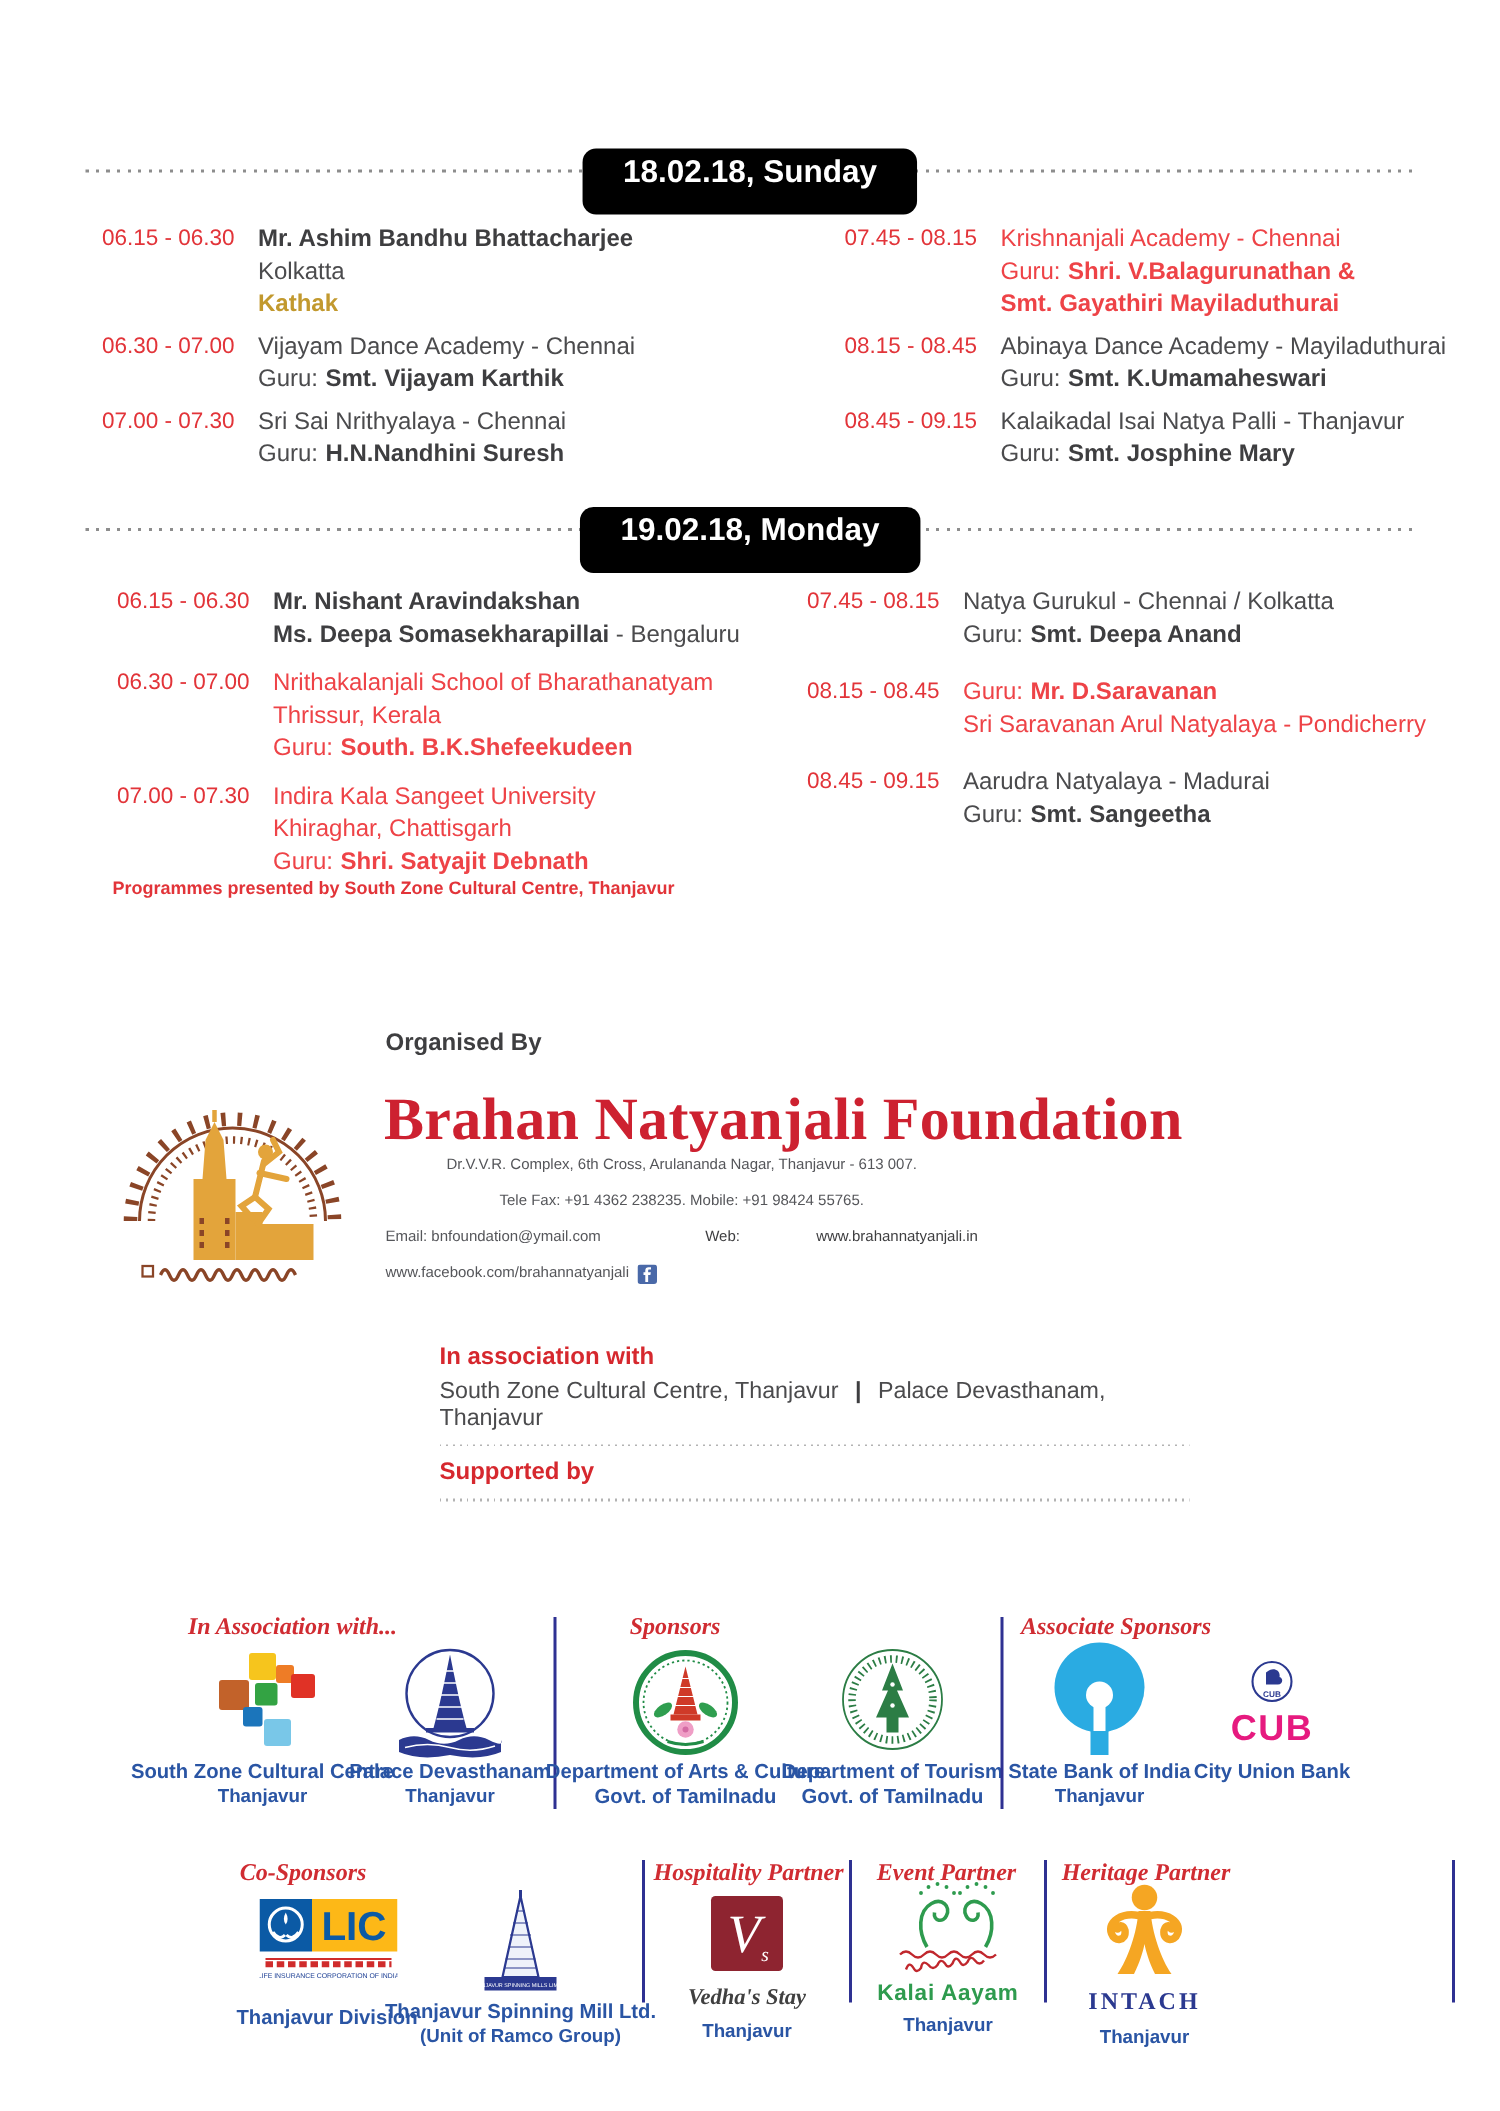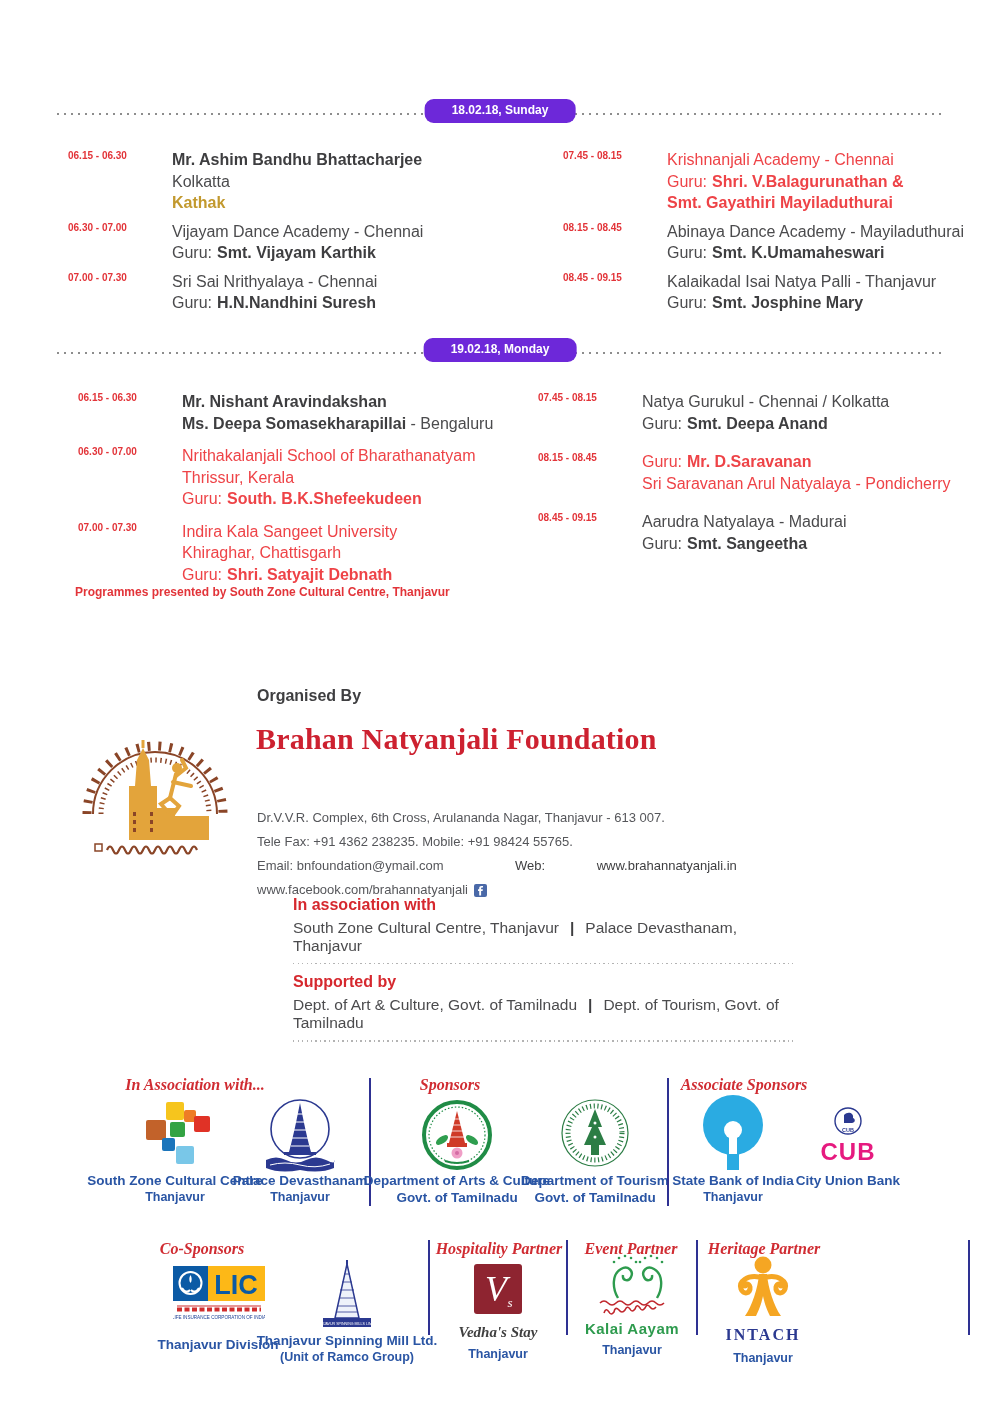--- a/index.html
+++ b/index.html
@@ -4,42 +4,42 @@
 <style>
   html,body{margin:0;padding:0;background:#fff;}
   .page{position:relative;width:1000px;height:1407px;background:#fff;
         font-family:"Liberation Sans",sans-serif;overflow:hidden;}
   .abs{position:absolute;}
 
   
   .band{position:absolute;left:0;width:1000px;height:32px;}
   .band .dots{position:absolute;left:57px;right:57px;top:14px;height:2.4px;
       background:repeating-linear-gradient(90deg,#8d8d8d 0 2.2px,transparent 2.2px 7px);}
-  .pill{position:absolute;left:50%;transform:translateX(-50%);top:0;background:#6d28d9;color:#fff;
-      font-weight:bold;font-size:12px;padding:4px 27px 6px;border-radius:9px;white-space:nowrap;}
+  .pill{position:absolute;left:50%;transform:translateX(-50%);top:0;background:#000000;color:#fff;
+      font-weight:bold;font-size:21px;padding:4px 27px 16px;border-radius:9px;white-space:nowrap;}
 
   
   .col{position:absolute;}
   .entry{display:flex;align-items:flex-start;}
-  .time{flex:none;width:104px;color:#e23439;font-weight:bold;font-size:10px;padding-top:1px;}
+  .time{flex:none;width:104px;color:#e23439;font-weight:normal;font-size:15px;padding-top:1px;}
   .lines{font-size:16px;line-height:21.5px;color:#4b4b4d;}
   .ln{white-space:nowrap;}
   .b{font-weight:bold;color:#3e3e40;}
   .gn{margin-left:5px;}
   .lines.red, .lines.red .b{color:#ee4347;}
   .gold{color:#c2992e;font-weight:bold;}
   .sun .entry{margin-bottom:7px;}
   .mon-l .entry{margin-bottom:11px;}
   .mon-r .entry{margin-bottom:17px;}
 
   .presented{left:75px;top:585px;font-size:12px;font-weight:bold;color:#e23439;}
   .org-heading{left:257px;top:687px;font-weight:bold;font-size:16px;color:#3e3e40;}
-  .bnf-title{left:256px;top:722px;font-family:"Liberation Serif",serif;font-size:30px;
+  .bnf-title{left:256px;top:722px;font-family:"Liberation Serif",serif;font-size:40px;
       font-weight:bold;color:#cd2130;letter-spacing:.2px;text-align:center;}
-  .addr{left:257px;top:806px;font-size:13px;color:#55565a;line-height:24px;}
+  .addr{left:257px;top:765px;font-size:10px;color:#55565a;line-height:24px;text-align:center;}
   .addr .bp{font-weight:normal;color:#3e3e40;margin-left:48px;}
   .addr .gap{display:inline-block;width:16px;}
   .fb-line{display:flex;align-items:center;gap:6px;}
 
   .assoc{left:257px;top:896px;width:500px;margin-left:36px;}
   .assoc-h{color:#d6282e;font-weight:bold;font-size:16px;margin-bottom:5px;}
   .assoc-row{font-size:15.5px;color:#4b4b4d;}
   .pipe{font-weight:bold;margin:0 11px;color:#3e3e40;}
   .dotrule{height:1.4px;margin:8px 0 9px;
       background:repeating-linear-gradient(90deg,#b3b3b3 0 1.2px,transparent 1.2px 4.5px);}
@@ -226,23 +226,20 @@
     </div>
   </div>
 
   <div class="abs assoc">
     <div class="assoc-h">In association with</div>
     <div class="assoc-row">
       <span>South Zone Cultural Centre, Thanjavur</span><span class="pipe">|</span><span>Palace Devasthanam, Thanjavur</span>
     </div>
     <div class="dotrule"></div>
     <div class="assoc-h">Supported by</div>
-    <div class="assoc-row">
-      <span>Dept. of Art &amp; Culture, Govt. of Tamilnadu</span><span class="pipe">|</span><span>Dept. of Tourism, Govt. of Tamilnadu</span>
-    </div>
     <div class="dotrule"></div>
   </div>
 
   <div class="sec-h" style="left:95px;top:1076px">In Association with...</div>
   <div class="sec-h" style="left:350px;top:1076px">Sponsors</div>
   <div class="sec-h" style="left:644px;top:1076px">Associate Sponsors</div>
 
   <svg class="logo" style="left:140px;top:1100px" width="70" height="70" viewBox="0 0 70 70">
     <rect x="26" y="2" width="18" height="18" rx="2" fill="#f6c51d"></rect>
     <rect x="44" y="10" width="12" height="12" rx="2" fill="#ee7c26"></rect>

